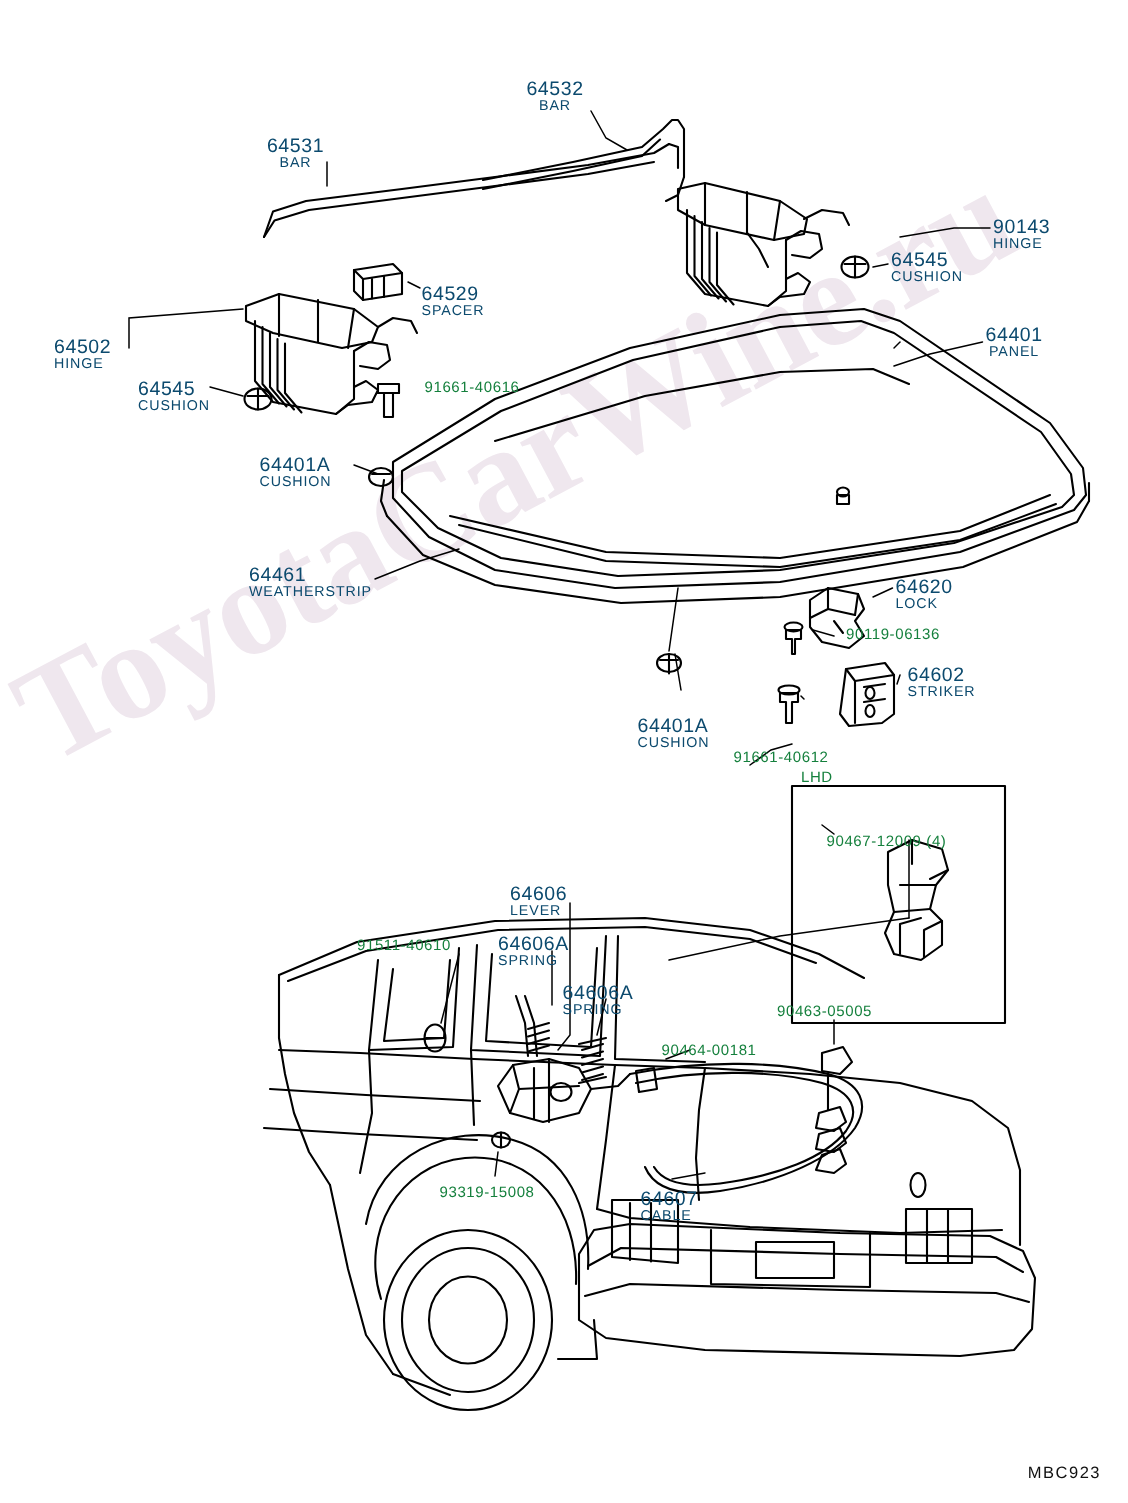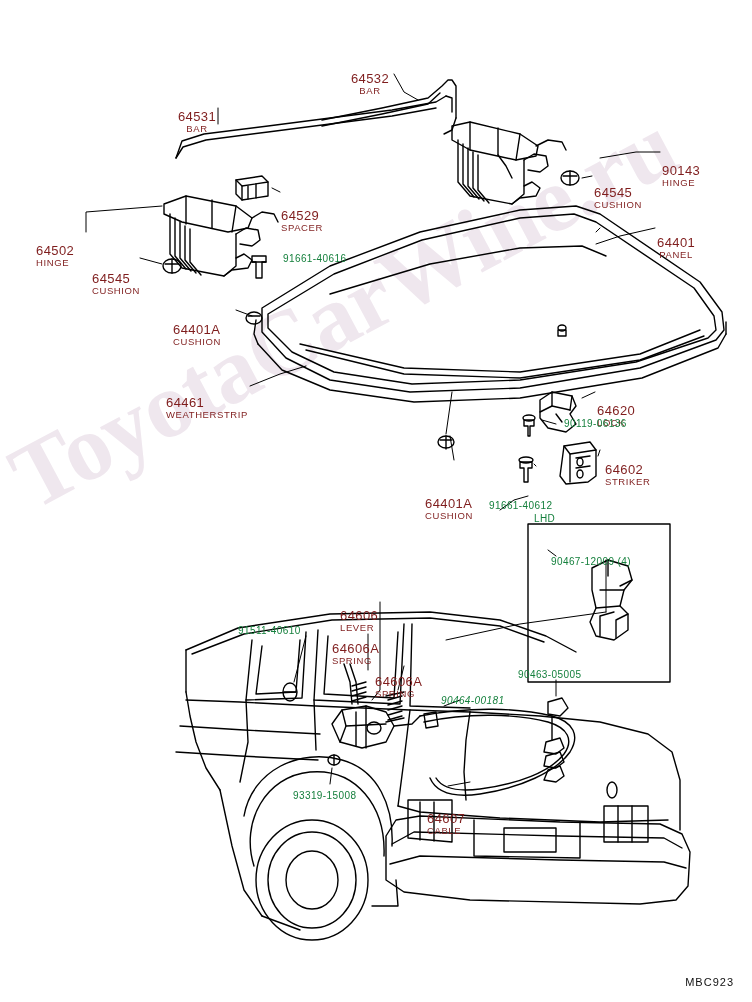--- a/index.html
+++ b/index.html
@@ -37,24 +37,23 @@
     letter-spacing: -1px;
     color: #efe7ee;
     white-space: nowrap;
     user-select: none;
   }
 
   
   .lbl {
     position: absolute;
     font-family: "Liberation Sans", sans-serif;
-    color: #7f1d1d;
+    color: #0c4a6e;
     white-space: nowrap;
     line-height: 1.05;
-    margin-top: 20px;
   }
   .lbl .num {
     display: block;
     font-size: 13px;
     letter-spacing: 0.4px;
   }
   .lbl .sub {
     display: block;
     font-size: 9.5px;
     letter-spacing: 0.6px;
@@ -399,19 +398,19 @@
       <span class="sub">CABLE</span>
     </div>
 
     <div class="plain" style="left:283px; top:253px;">91661-40616</div>
     <div class="plain" style="left:564px; top:418px;">90119-06136</div>
     <div class="plain" style="left:489px; top:500px;">91661-40612</div>
     <div class="plain" style="left:534px; top:513px;">LHD</div>
     <div class="plain" style="left:551px; top:540px;margin-top:16px;">90467-12009 (4)</div>
     <div class="plain" style="left:238px; top:625px;">91511-40610</div>
     <div class="plain" style="left:518px; top:669px;">90463-05005</div>
-    <div class="plain" style="left:441px; top:695px;font-style:italic;">90464-00181</div>
+    <div class="plain" style="left:441px; top:695px;">90464-00181</div>
     <div class="plain" style="left:293px; top:790px;">93319-15008</div>
 
     <div class="corner-code">MBC923</div>
   </div>
 
 </div>
 
 </body></html>

